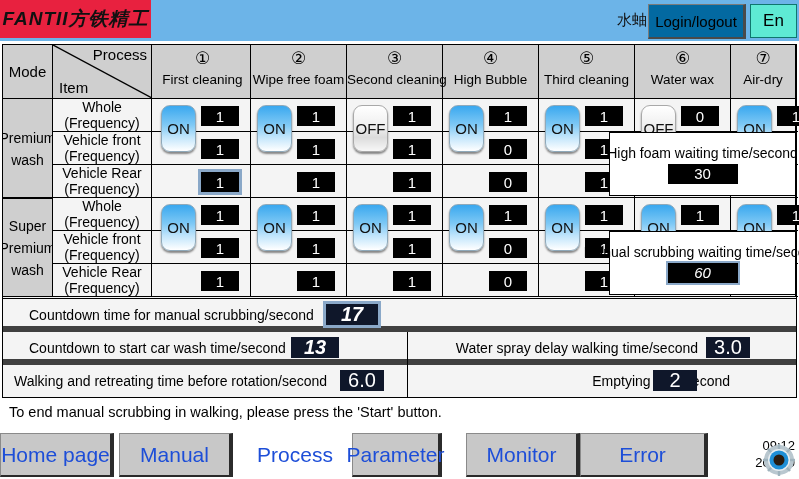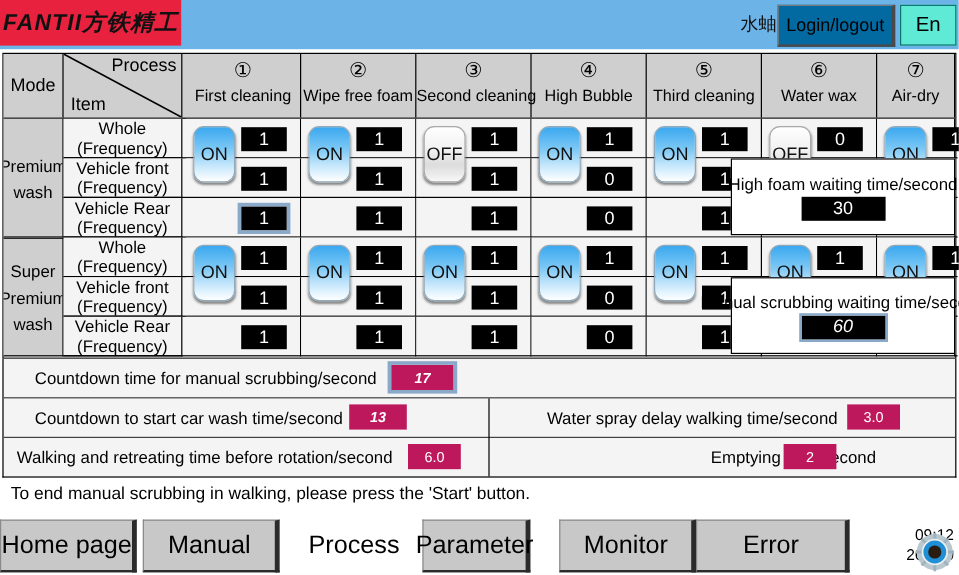--- a/index.html
+++ b/index.html
@@ -95,37 +95,37 @@
        display:flex;flex-direction:column;align-items:center;justify-content:center;}
   .ovl .cap{font-size:14px;color:#000;white-space:nowrap;}
   .ovl .val{margin-top:3px;background:#000;color:#fff;font-size:15px;
        width:70px;height:20px;display:flex;align-items:center;justify-content:center;}
   .ovl .val.italic{font-style:italic;}
 
   
   .params{position:absolute;left:2px;top:299px;width:795px;height:99px;
      border:1px solid #000;border-top:0;box-sizing:border-box;background:#f4f4f4;}
   .prow{position:absolute;left:0;width:100%;height:33px;box-sizing:border-box;
-     border-bottom:1px solid #404040;}
+     border-bottom:6px solid #404040;}
   .pcell{position:absolute;top:0;height:32px;display:flex;align-items:center;box-sizing:border-box;}
   .plabel{font-size:14px;color:#000;white-space:nowrap;}
-  .pval{background:#be185d;color:#fff;height:21px;
-     display:flex;align-items:center;justify-content:center;font-size:12px;}
+  .pval{background:#0f172a;color:#fff;height:21px;
+     display:flex;align-items:center;justify-content:center;font-size:20px;}
   .pval.italic{font-style:italic;font-weight:bold;}
   .pval.sel{outline:3px solid #8aa8c8;}
 
   
   .note{position:absolute;left:9px;top:404px;font-size:14.5px;color:#000;white-space:nowrap;}
 
   
   .nav{position:absolute;left:0;top:431px;width:799px;height:48px;background:#fff;}
   .nbtn{position:absolute;top:2px;height:44px;background:#c8c8c8;
      border:1px solid #8a8a8a;border-right:4px solid #2b2b2b;border-bottom:2px solid #2b2b2b;
      display:flex;align-items:center;justify-content:center;
-     font-size:21px;color:#000000;box-sizing:border-box;}
+     font-size:21px;color:#1d4ed8;box-sizing:border-box;}
   .nbtn.active{background:#fff;border:0;}
   .clock{position:absolute;right:4px;top:6px;text-align:right;
      font-size:13px;line-height:17px;color:#000;white-space:nowrap;}
   .gear{position:absolute;right:2px;top:12px;width:36px;height:34px;}
 </style>
 </head>
 <body>
 
 <div id="app">
 

